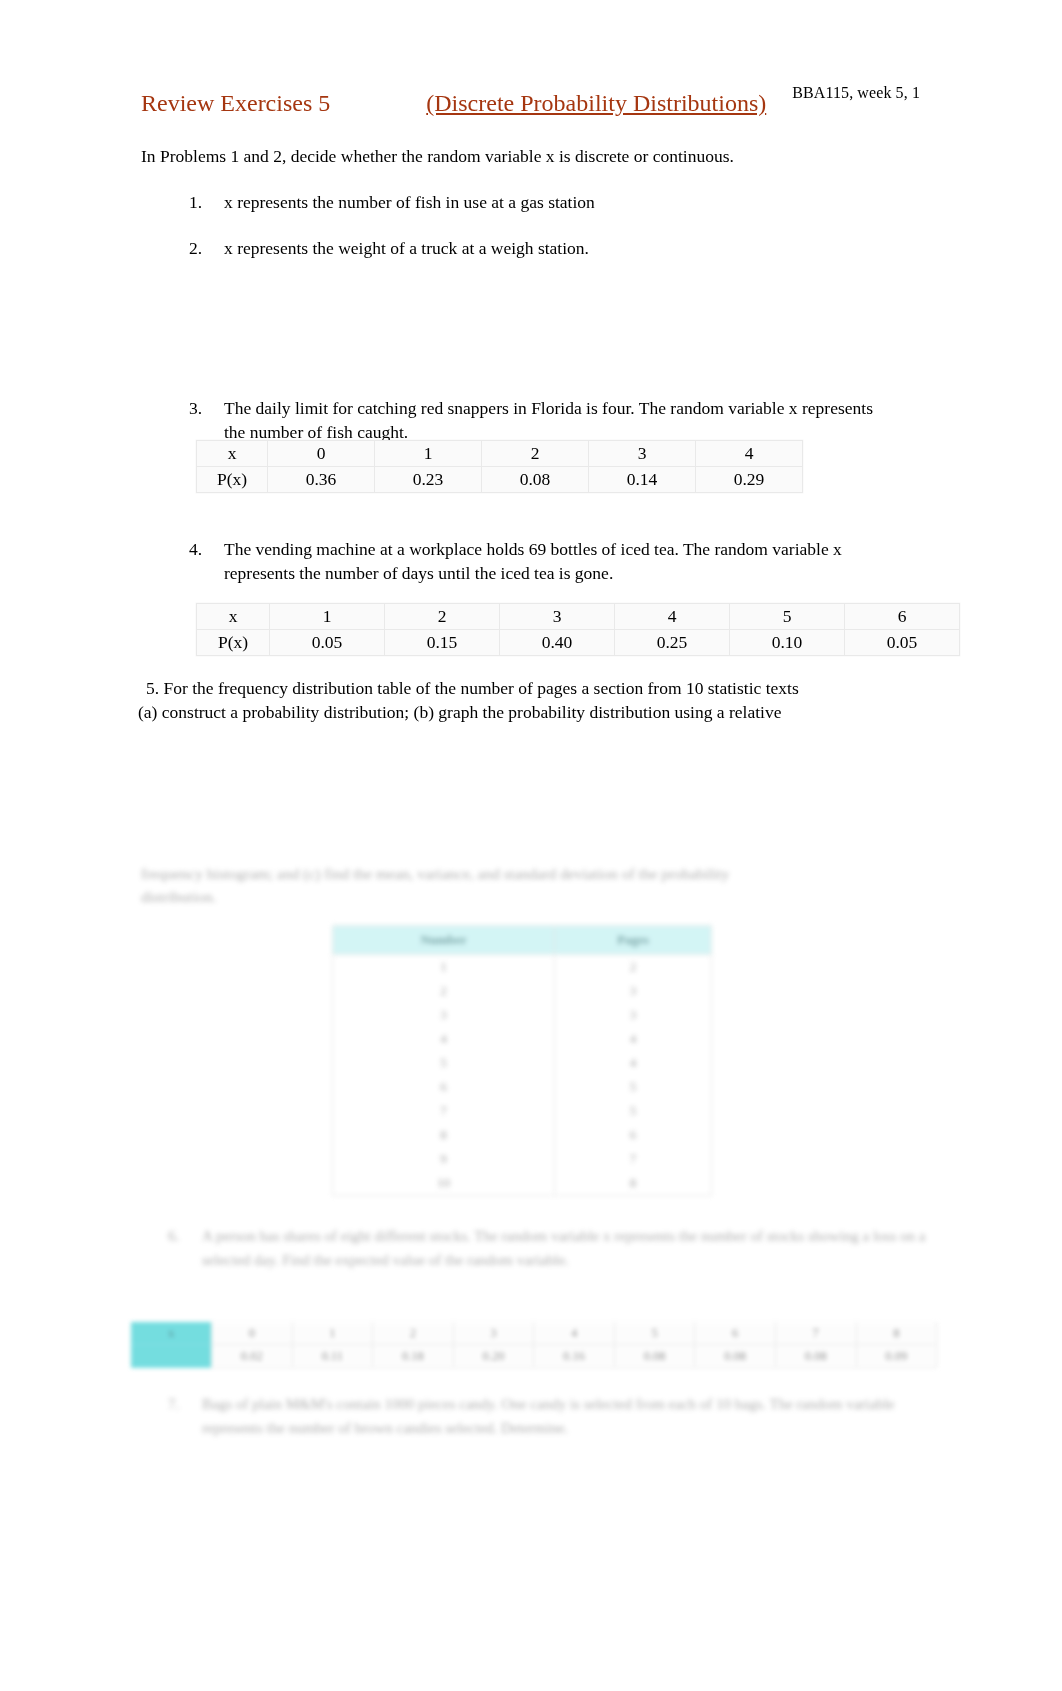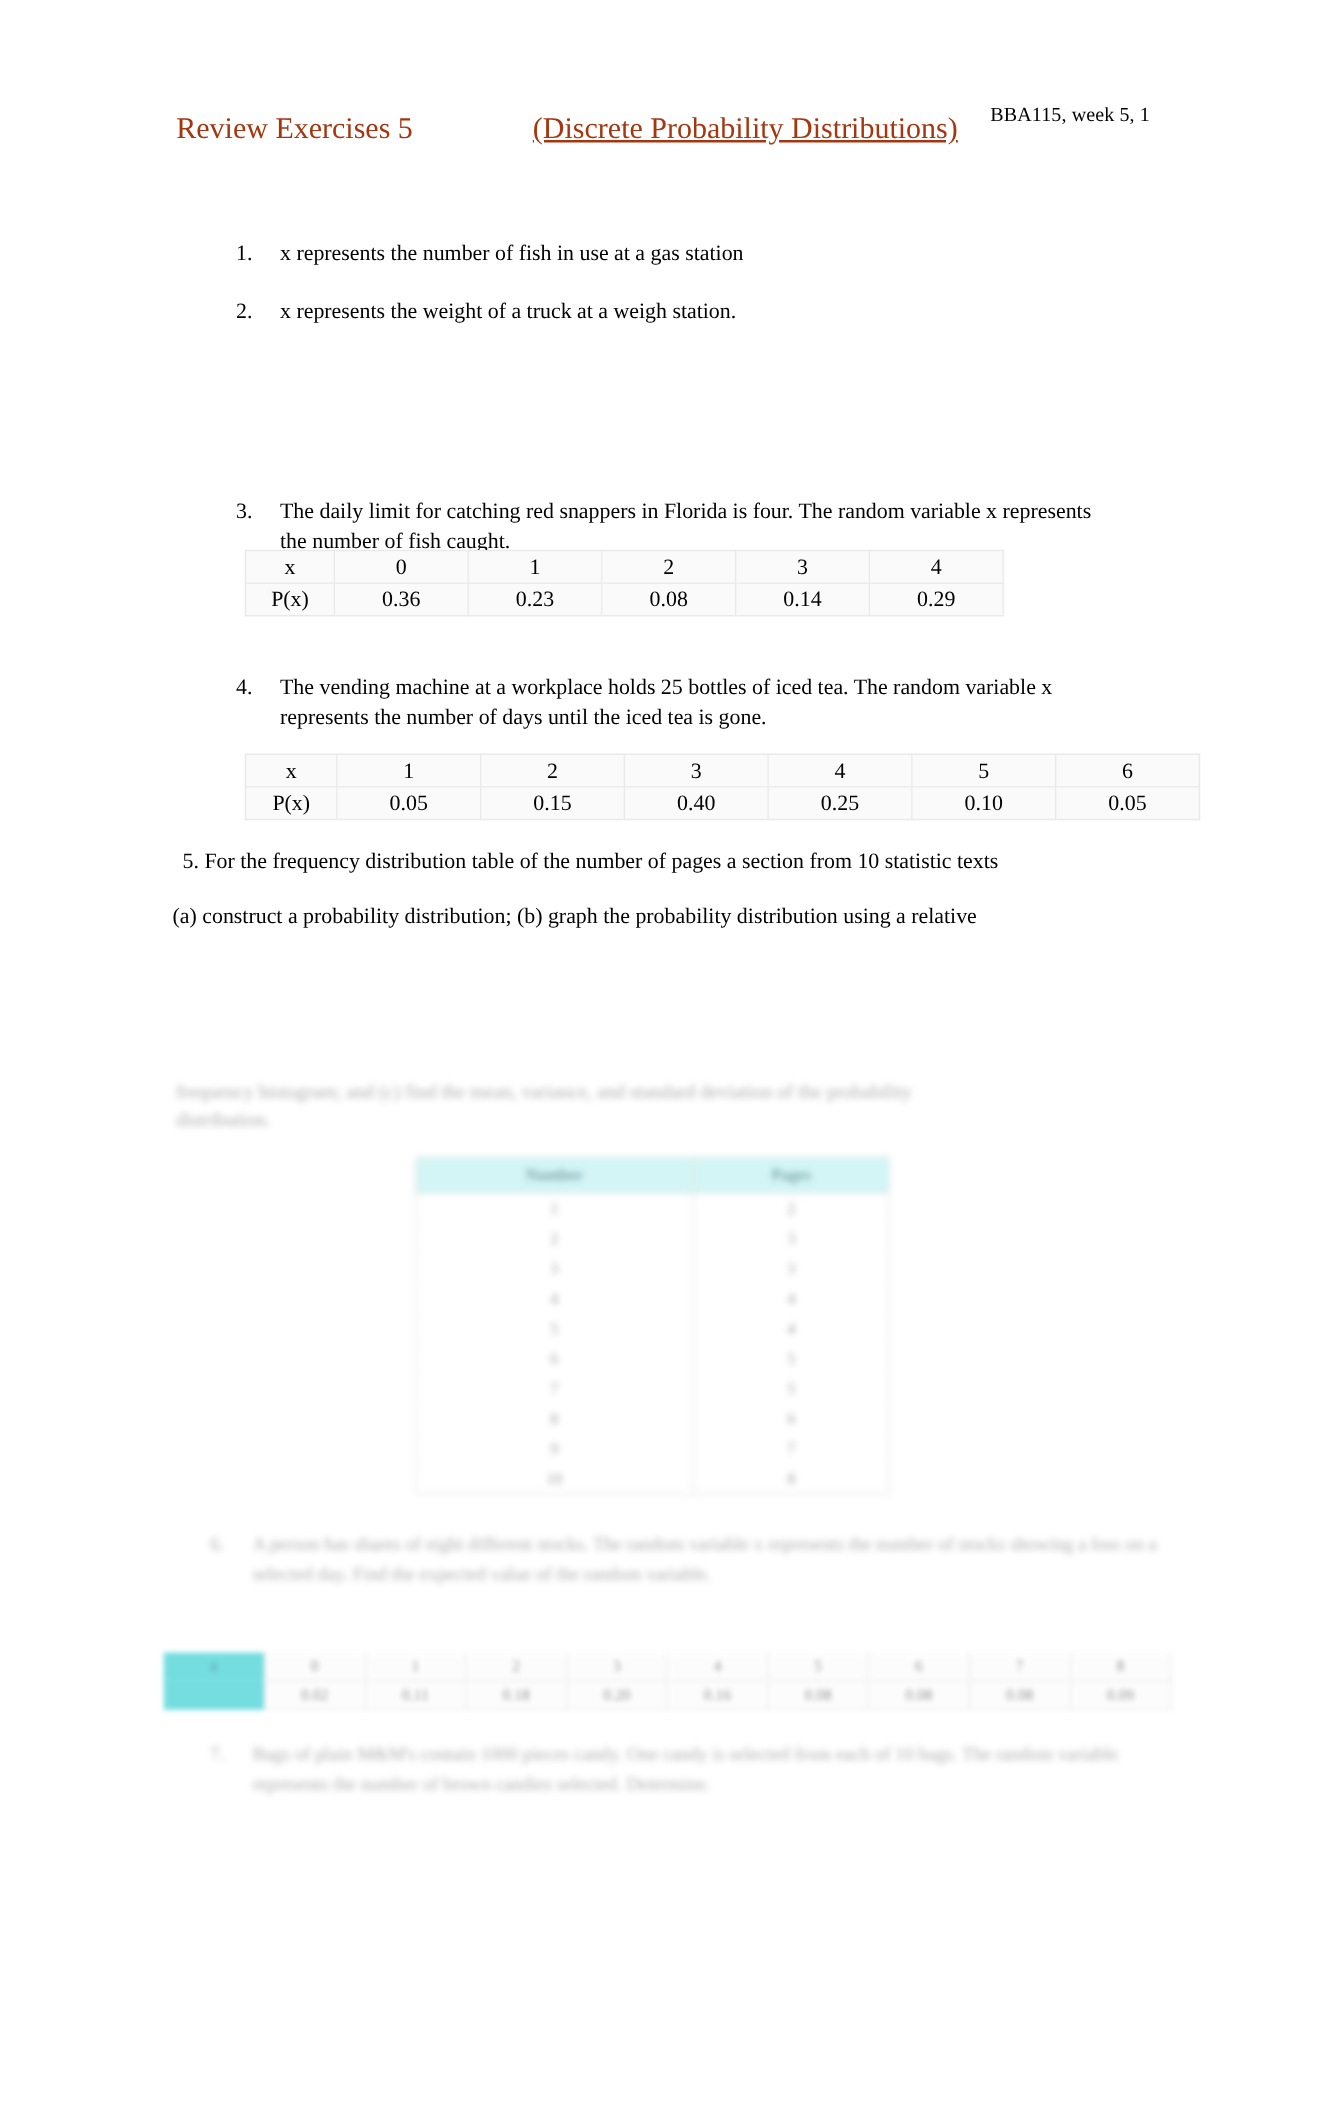--- a/index.html
+++ b/index.html
@@ -214,20 +214,21 @@
 
 <div class="page">
 
   <div class="doc-header">BBA115, week 5, 1</div>
 
   <div class="title-row">
     <span class="title-main">Review Exercises 5</span>
     <span class="title-sub">(Discrete Probability Distributions)</span>
   </div>
 
+  <div class="para" style="left:141px; top:144px;">In Problems 1 and 2, decide whether the random variable x is discrete or continuous.</div>
 
   <div class="numbered" style="left:168px; top:190px;">
     <span class="num">1.</span>
     <span class="txt">x represents the number of fish in use at a gas station</span>
   </div>
 
   <div class="numbered" style="left:168px; top:236px;">
     <span class="num">2.</span>
     <span class="txt">x represents the weight of a truck at a weigh station.</span>
   </div>
@@ -254,21 +255,21 @@
       <td>0.23</td>
       <td>0.08</td>
       <td>0.14</td>
       <td>0.29</td>
     </tr>
   </tbody>
     </table>
 
   <div class="numbered" style="left:168px; top:537px; width:745px;">
     <span class="num">4.</span>
-    <span class="txt">The vending machine at a workplace holds 25 bottles of iced tea. The random variable x represents the number of days until the iced tea is gone.</span>
+    <span class="txt">The vending machine at a workplace holds 69 bottles of iced tea. The random variable x represents the number of days until the iced tea is gone.</span>
   </div>
 
   <table class="prob-table" id="table4">
     <tbody>
         <tr>
       <td class="lbl">x</td>
       <td>1</td>
       <td>2</td>
       <td>3</td>
       <td>4</td>
@@ -281,21 +282,21 @@
       <td>0.15</td>
       <td>0.40</td>
       <td>0.25</td>
       <td>0.10</td>
       <td>0.05</td>
     </tr>
   </tbody>
     </table>
 
   <div class="para" style="left:146px; top:676px;">5. For the frequency distribution table of the number of pages a section from 10 statistic texts</div>
-  <div class="para" style="left:138px; top:700px;margin-top:20px;"> (a) construct a probability distribution; (b) graph the probability distribution using a relative</div>
+  <div class="para" style="left:138px; top:700px;"> (a) construct a probability distribution; (b) graph the probability distribution using a relative</div>
 
   <div class="faded" id="faded-para-1">
     <div>frequency histogram; and (c) find the mean, variance, and standard deviation of the probability</div>
     <div>distribution.</div>
   </div>
 
   <table class="faded" id="faded-table">
     <tbody>
         <tr>
       <th>Number</th>

